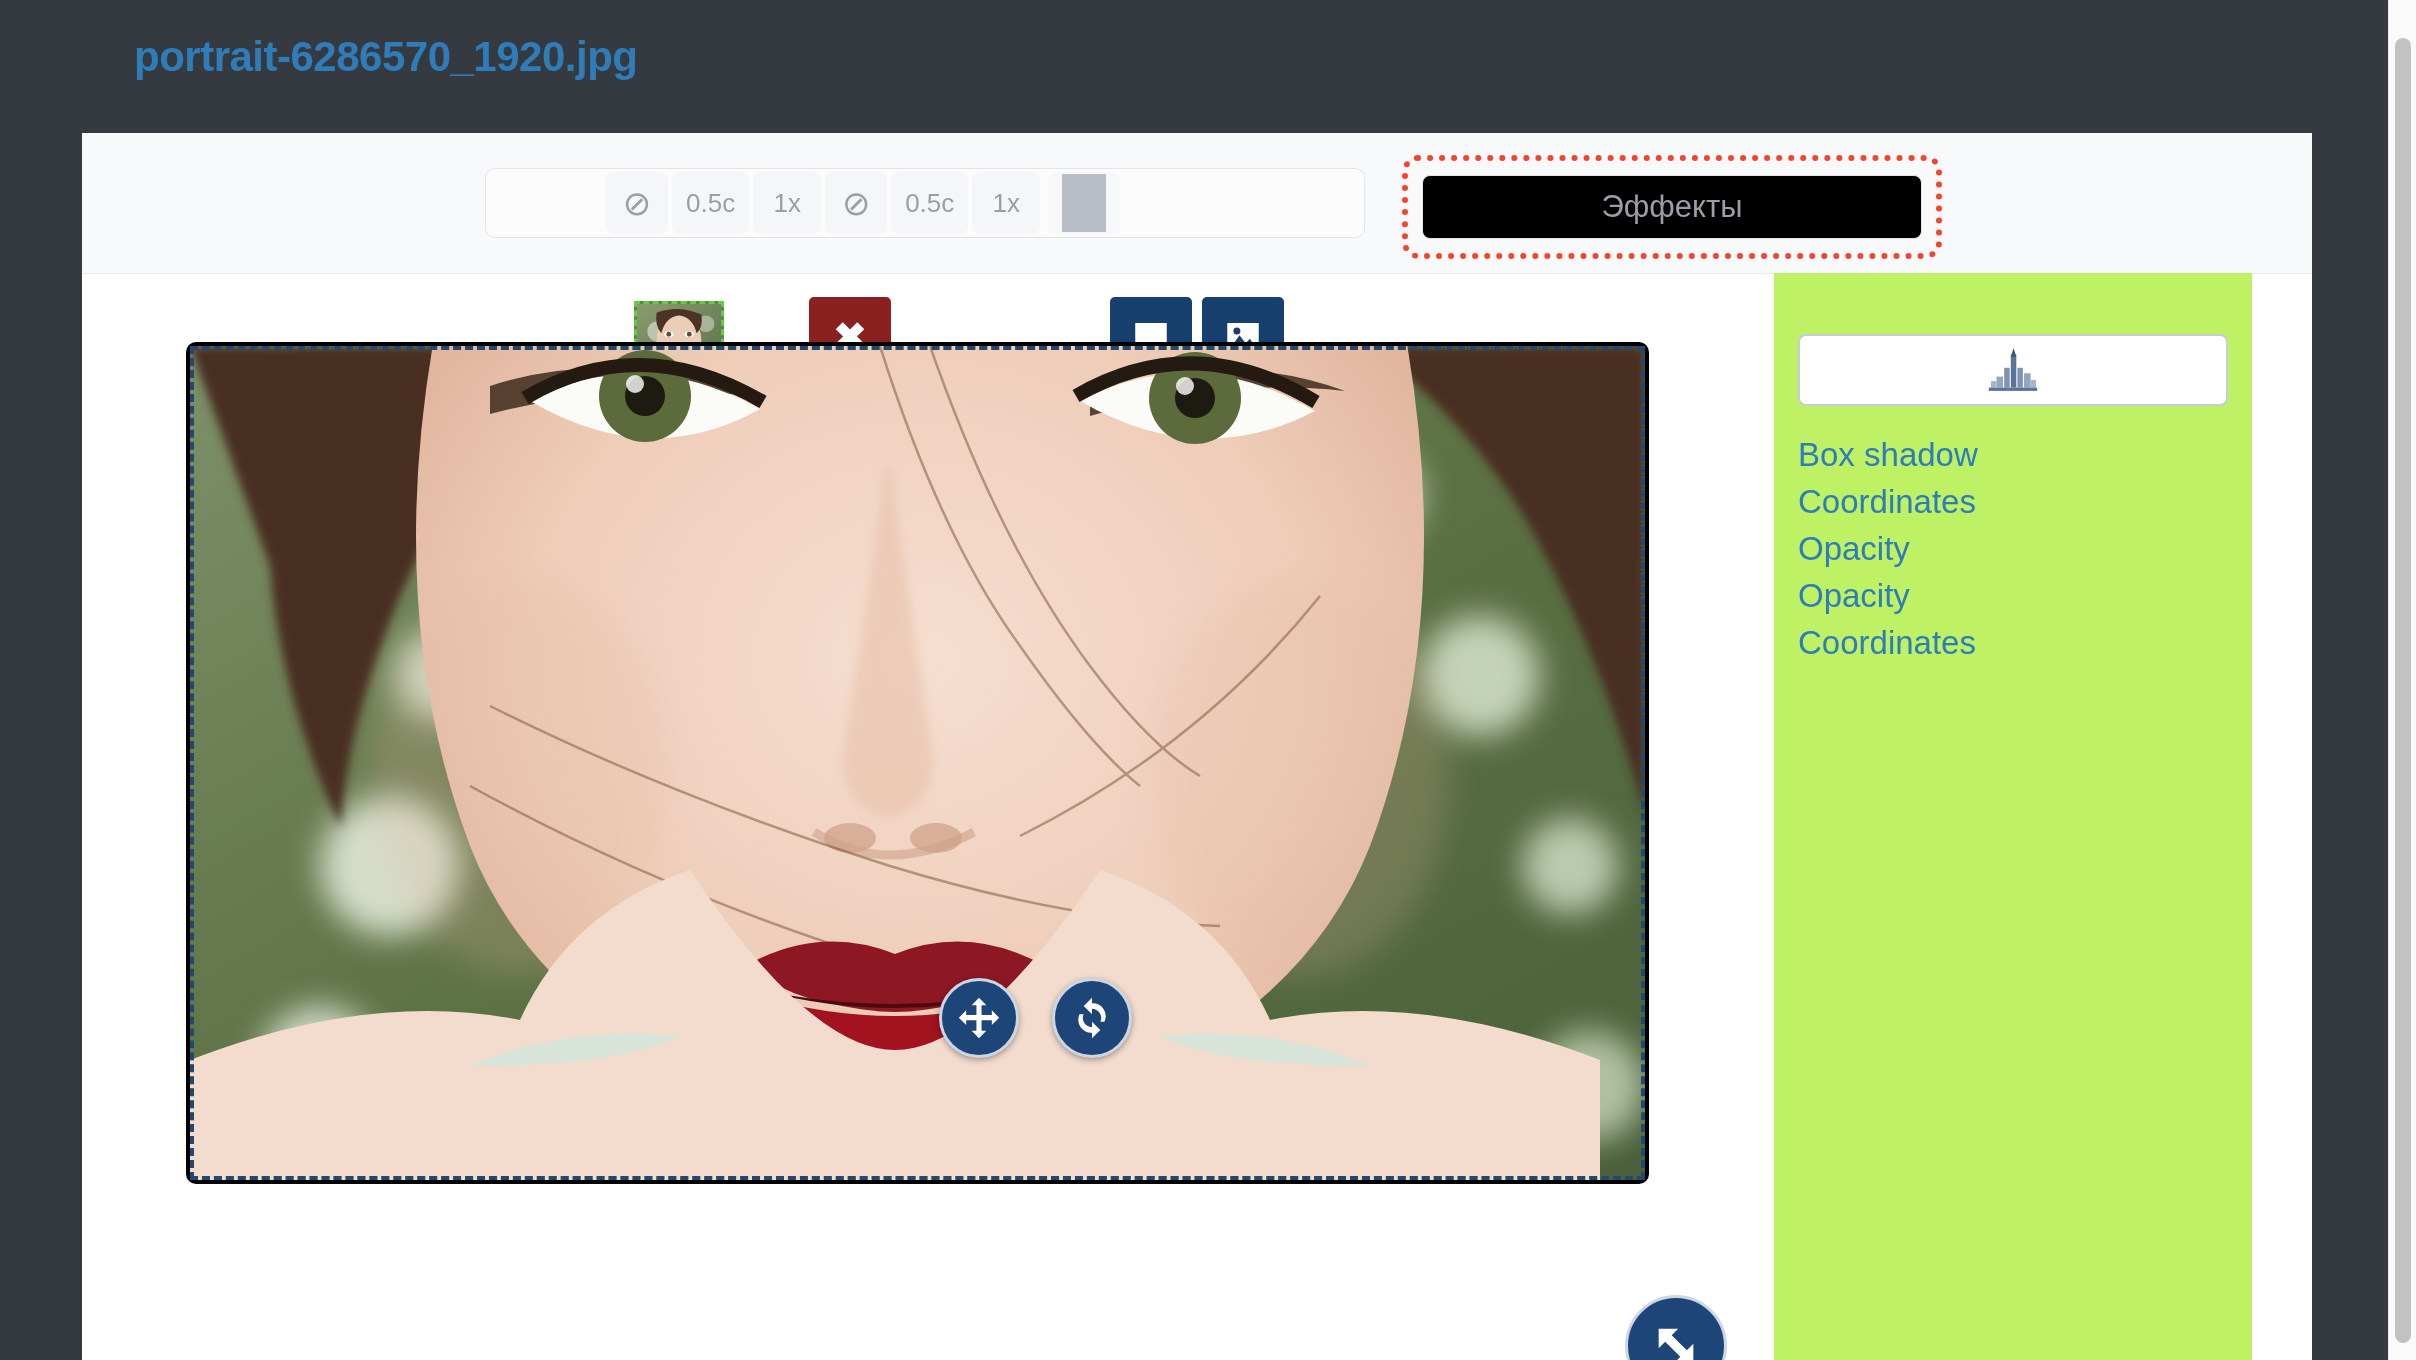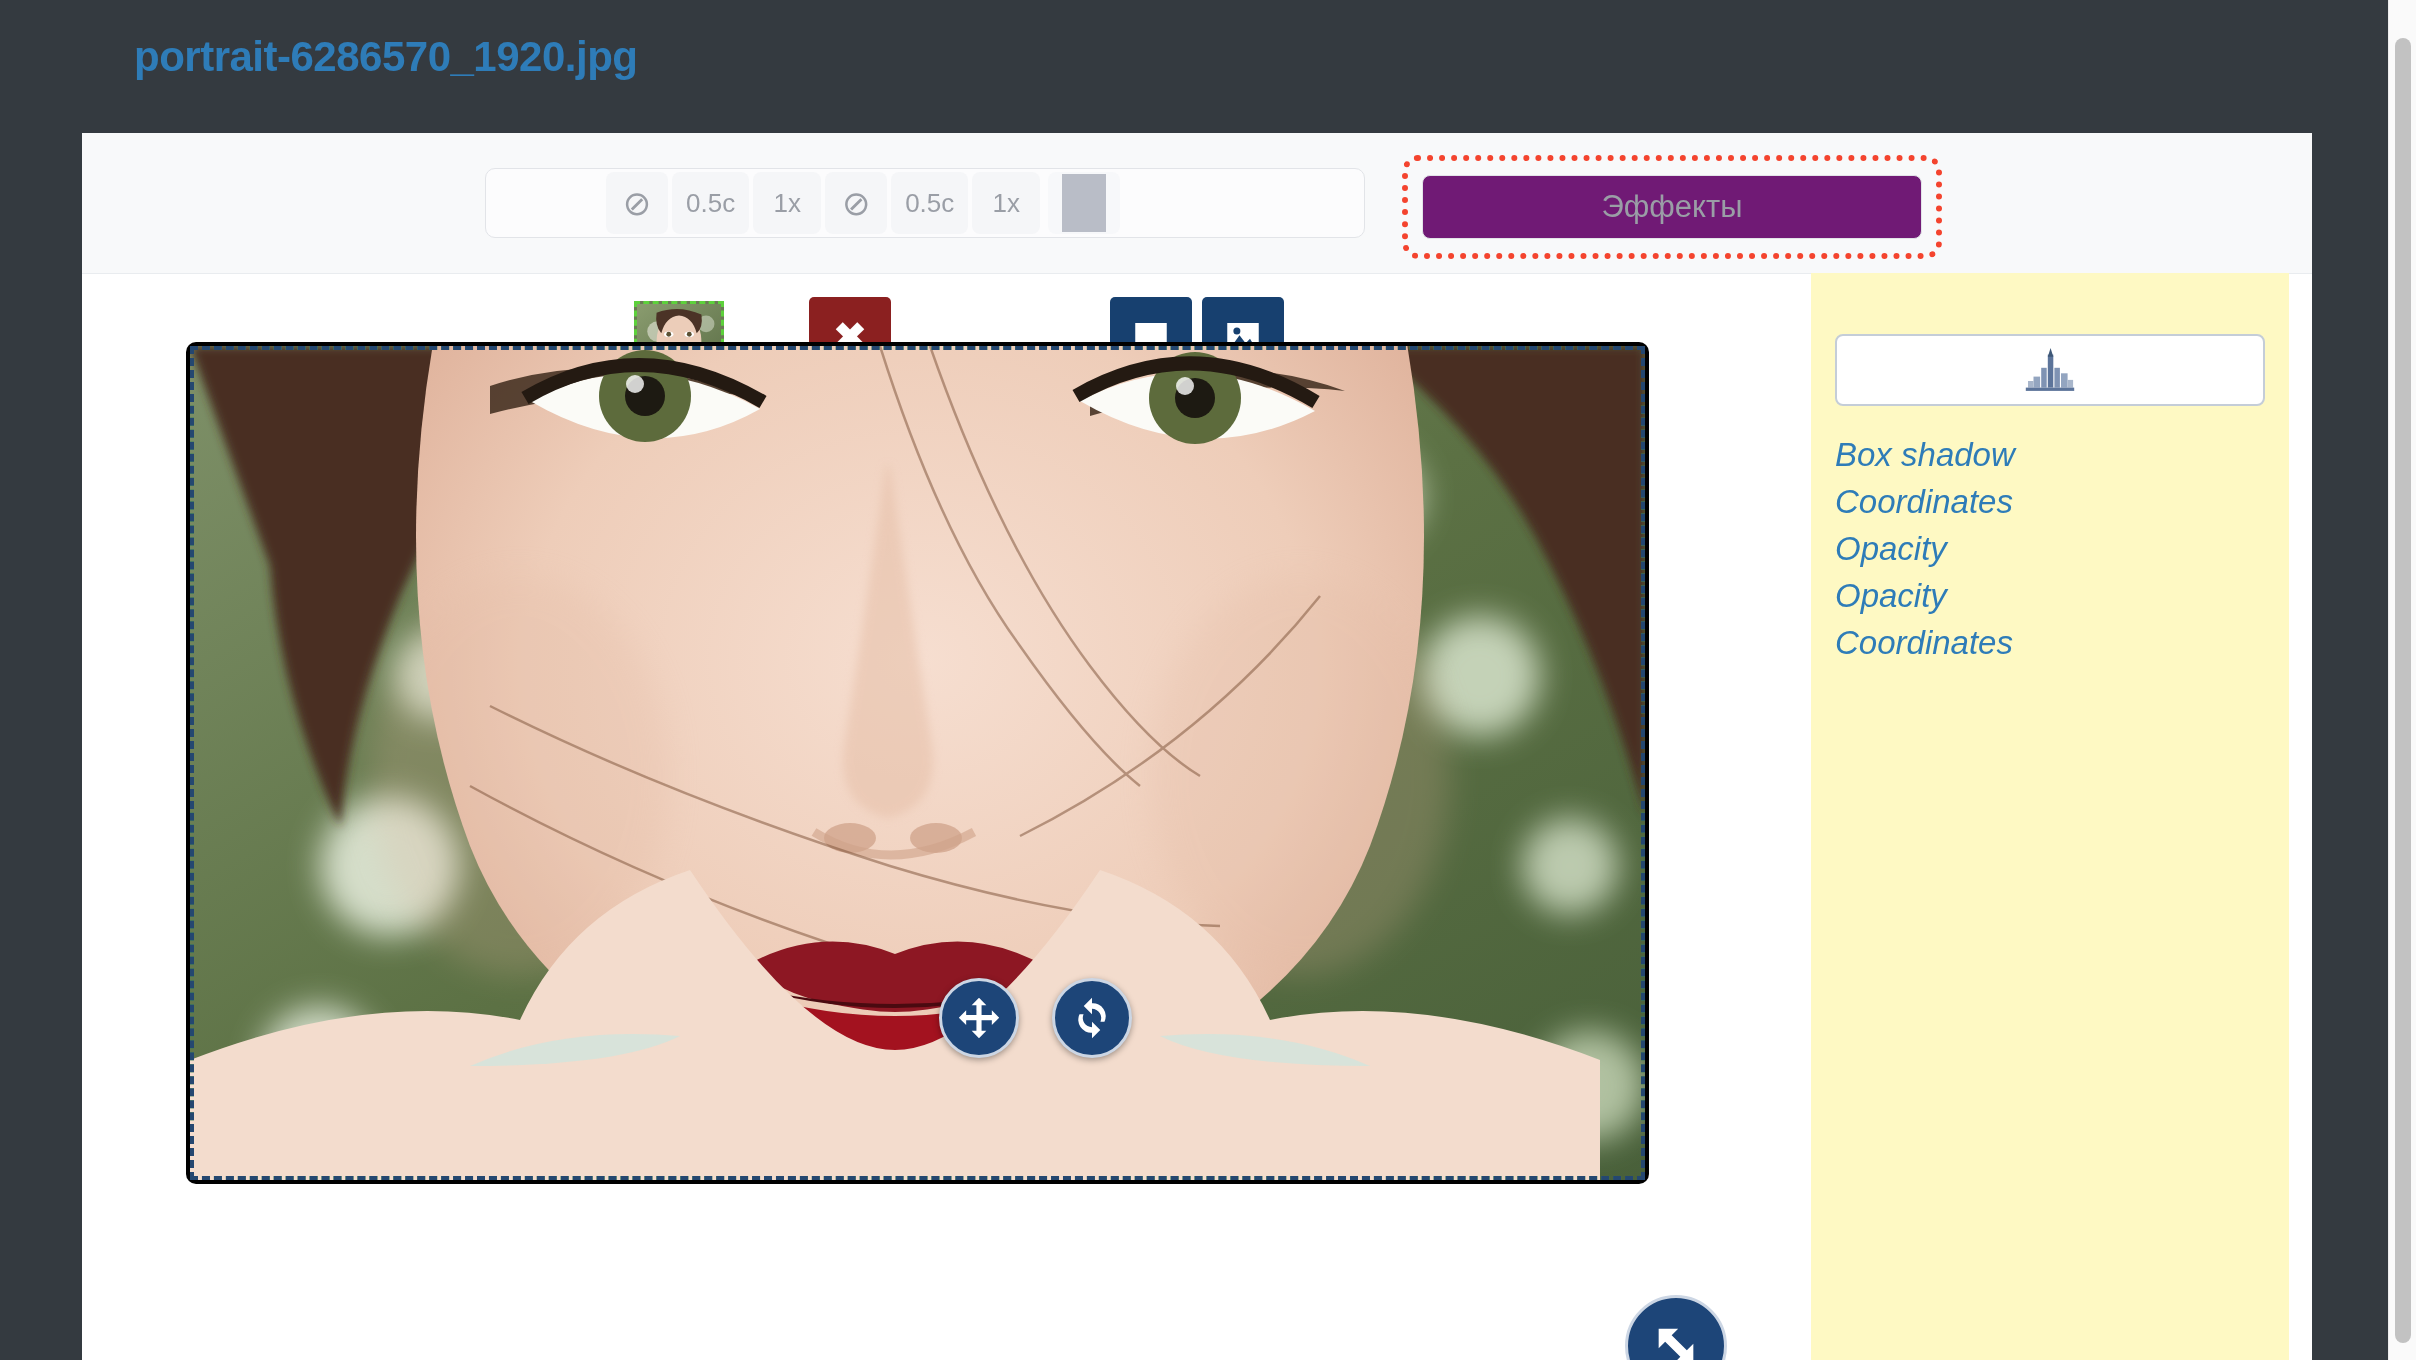--- a/index.html
+++ b/index.html
@@ -113,21 +113,21 @@
     width: 540px;
     height: 104px;
     border: 6px dotted #f4442e;
     border-radius: 16px;
     box-sizing: border-box;
     padding: 14px;
   }
   .effects-btn {
     width: 100%;
     height: 100%;
-    background: #701a75;
+    background: #000000;
     border: 1px solid #e2e4e8;
     border-radius: 8px;
     color: #9a9ea6;
     font-size: 31px;
     font-family: "Liberation Sans", sans-serif;
     display: flex;
     align-items: center;
     justify-content: center;
     cursor: pointer;
   }
@@ -277,26 +277,25 @@
     align-items: center;
     justify-content: center;
     cursor: nwse-resize;
     z-index: 6;
   }
   .resize-handle svg { width: 52px; height: 52px; fill: #fff; }
 
   
   .side-panel {
     position: absolute;
-    left: 1729px;
+    left: 1692px;
     top: 140px;
     width: 478px;
     height: 1087px;
-    background: #fef9c3;
-    font-style: italic;
+    background: #bef264;
   }
   .side-select {
     position: absolute;
     left: 24px;
     top: 61px;
     width: 430px;
     height: 72px;
     background: #ffffff;
     border: 2px solid #c4cdd8;
     border-radius: 8px;

